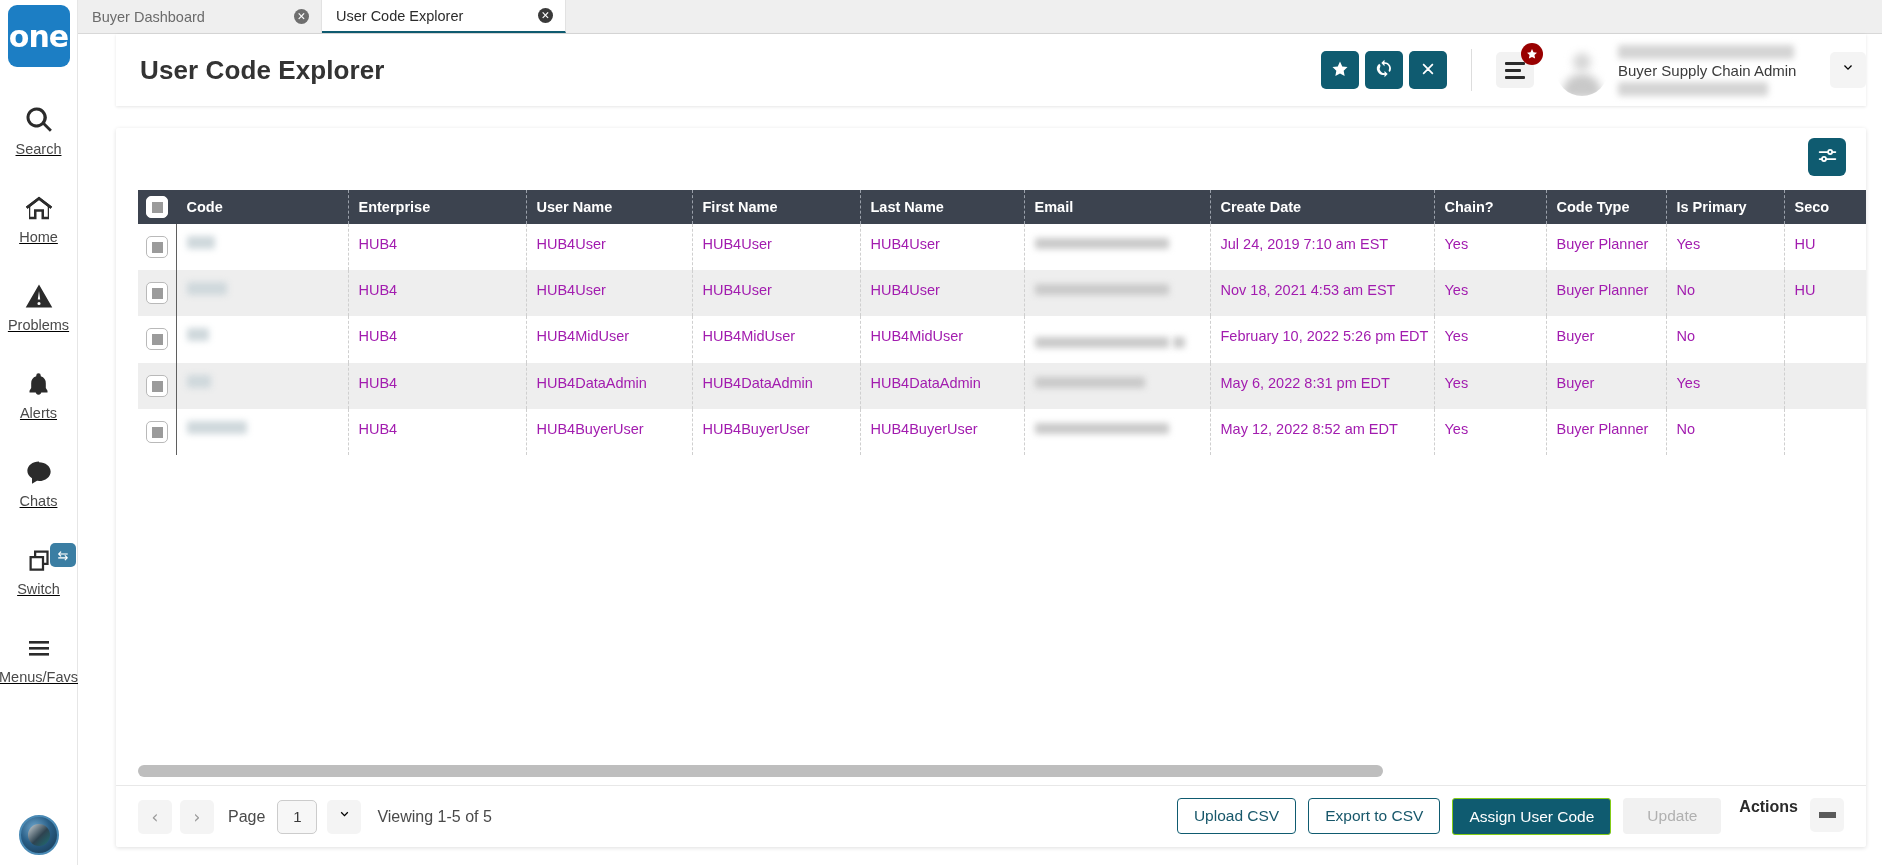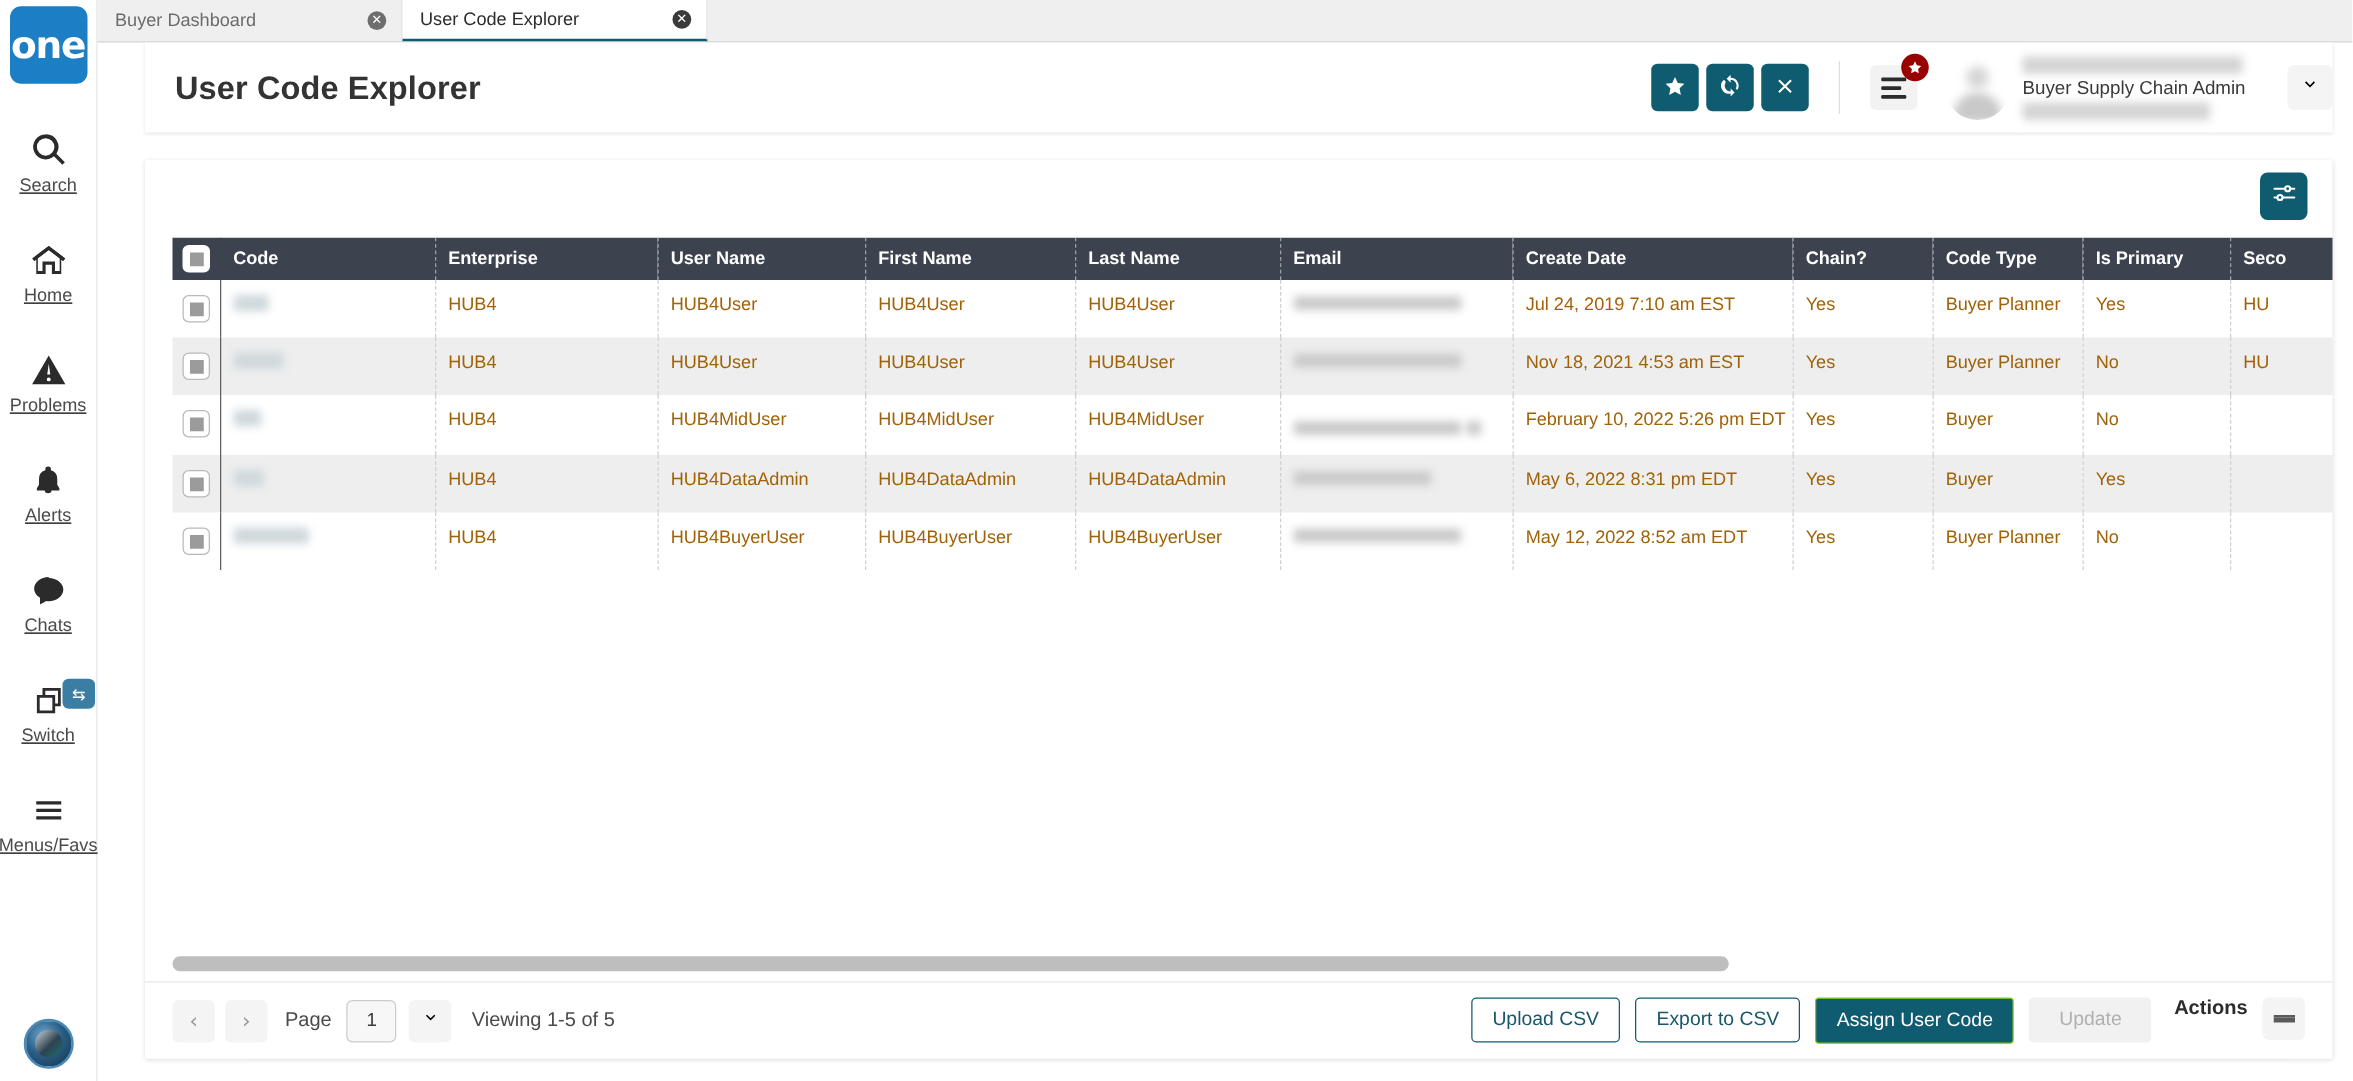--- a/index.html
+++ b/index.html
@@ -153,21 +153,21 @@
   
   .grid-wrap { flex: 1; position: relative; overflow: hidden; padding: 0 22px; }
   table.grid { border-collapse: collapse; table-layout: fixed; width: 2070px; }
   table.grid thead th {
     background: #3c434f; color: #ffffff; font-size: 14.5px; font-weight: 600;
     text-align: left; height: 34px; padding: 0 10px; white-space: nowrap;
     border-right: 1px dashed #9aa0aa; vertical-align: middle;
   }
   table.grid thead th.cb-col { border-right: 1px solid #3c434f; width: 38px; padding: 0 8px; }
   table.grid tbody td {
-    font-size: 14.5px; color: #a16207; padding: 12px 10px; vertical-align: top;
+    font-size: 14.5px; color: #a21caf; padding: 12px 10px; vertical-align: top;
     border-right: 1px dashed #cfcfcf; white-space: nowrap;
   }
   table.grid tbody td.cb-col { border-right: none; width: 38px; padding: 12px 8px; }
   table.grid tbody tr.alt td { background: #eeeeee; }
   table.grid tbody tr td.sticky-sep { border-left: 1px solid #5f5f5f; }
   .cbx {
     width: 22px; height: 22px; border-radius: 5px; border: 1px solid #b9b9b9;
     background: #ffffff; display: flex; align-items: center; justify-content: center;
     cursor: pointer;
   }

